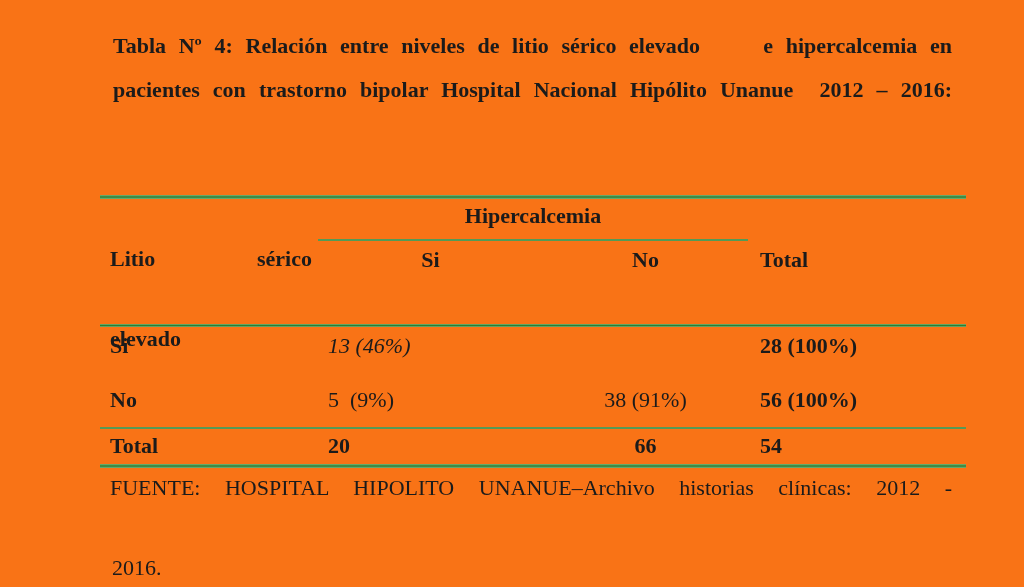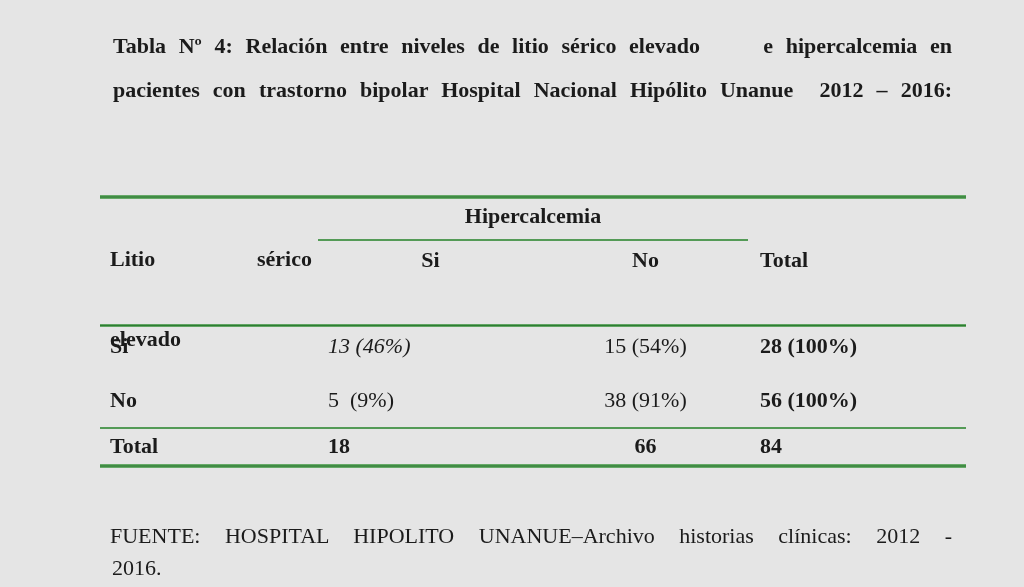--- a/index.html
+++ b/index.html
@@ -4,21 +4,21 @@
 <style>
   html, body {
     margin: 0;
     padding: 0;
     background: #ffffff;
   }
   .page {
     position: relative;
     width: 1024px;
     height: 587px;
-    background: #e5e5e5;
+    background: #f97316;
     font-family: "Liberation Serif", "DejaVu Serif", serif;
     color: #1b1b1b;
     overflow: hidden;
   }
   .title-block {
     position: absolute;
     left: 113px;
     top: 24px;
     width: 839px;
   }
@@ -48,21 +48,20 @@
   }
   .footer-line1 {
     position: absolute;
     left: 110px;
     top: 474px;
     width: 842px;
     font-size: 22px;
     line-height: 28px;
     text-align: justify;
     text-align-last: justify;
-    margin-top: 48px;
   }
   .footer-line2 {
     position: absolute;
     left: 112px;
     top: 554px;
     font-size: 22px;
     line-height: 28px;
   }
 </style>
 </head>
@@ -87,29 +86,28 @@
     <span>Litio</span>
     <span>sérico</span>
   </div>
   <div class="cell bold" style="left:110px; top:291px;margin-top:35px;">elevado</div>
   <div class="cell bold center" style="left:318px; top:247px; width:225px;">Si</div>
   <div class="cell bold center" style="left:543px; top:247px; width:205px;">No</div>
   <div class="cell bold" style="left:760px; top:247px;">Total</div>
 
   <div class="cell bold" style="left:110px; top:333px;">Si</div>
   <div class="cell" style="left:328px; top:333px;font-style:italic;">13 (46%)</div>
-  <div class="cell center" style="left:543px; top:333px; width:205px;">15 (54%)</div>
   <div class="cell bold" style="left:760px; top:333px;">28 (100%)</div>
 
   <div class="cell bold" style="left:110px; top:387px;">No</div>
   <div class="cell" style="left:328px; top:387px;">5&nbsp; (9%)</div>
   <div class="cell center" style="left:543px; top:387px; width:205px;">38 (91%)</div>
   <div class="cell bold" style="left:760px; top:387px;">56 (100%)</div>
 
   <div class="cell bold" style="left:110px; top:433px;">Total</div>
-  <div class="cell bold" style="left:328px; top:433px;">18</div>
+  <div class="cell bold" style="left:328px; top:433px;">20</div>
   <div class="cell bold center" style="left:543px; top:433px; width:205px;">66</div>
-  <div class="cell bold" style="left:760px; top:433px;">84</div>
+  <div class="cell bold" style="left:760px; top:433px;">54</div>
 
   <div class="footer-line1">FUENTE: HOSPITAL HIPOLITO UNANUE–Archivo historias clínicas: 2012 -</div>
   <div class="footer-line2">2016.</div>
 
 </div>
 
 </body></html>

